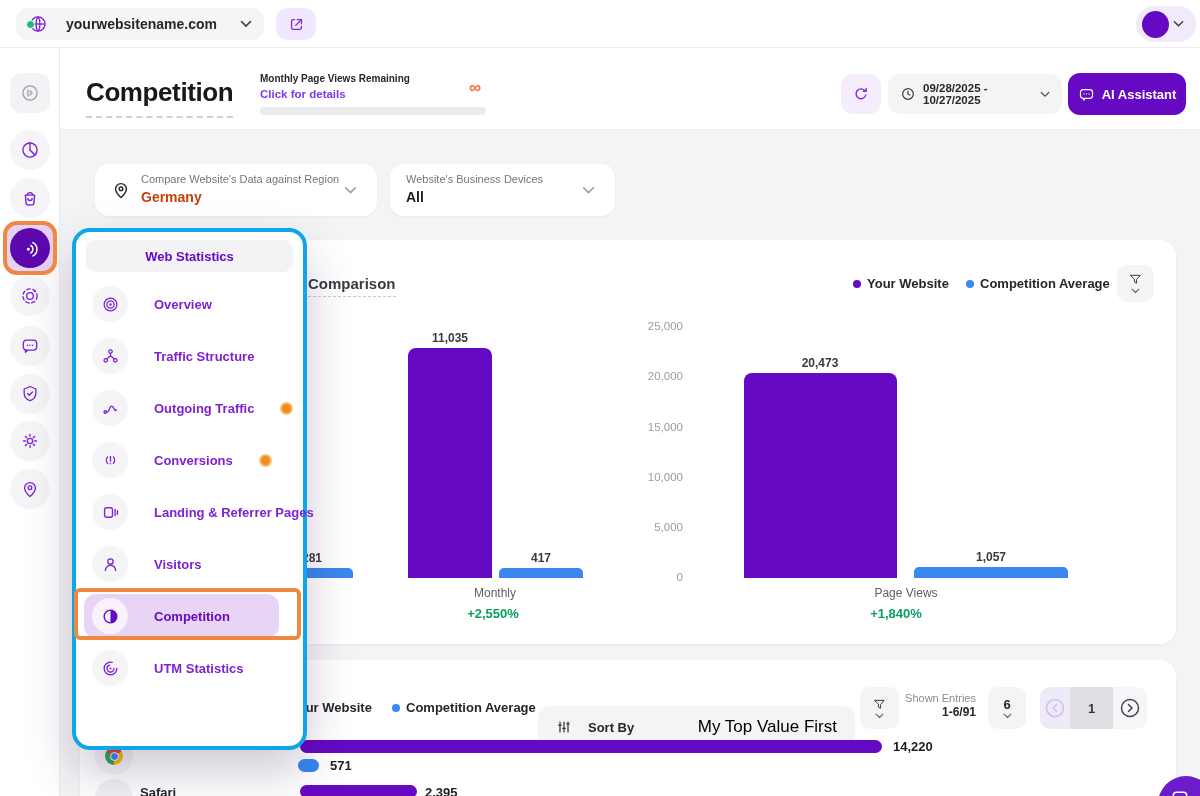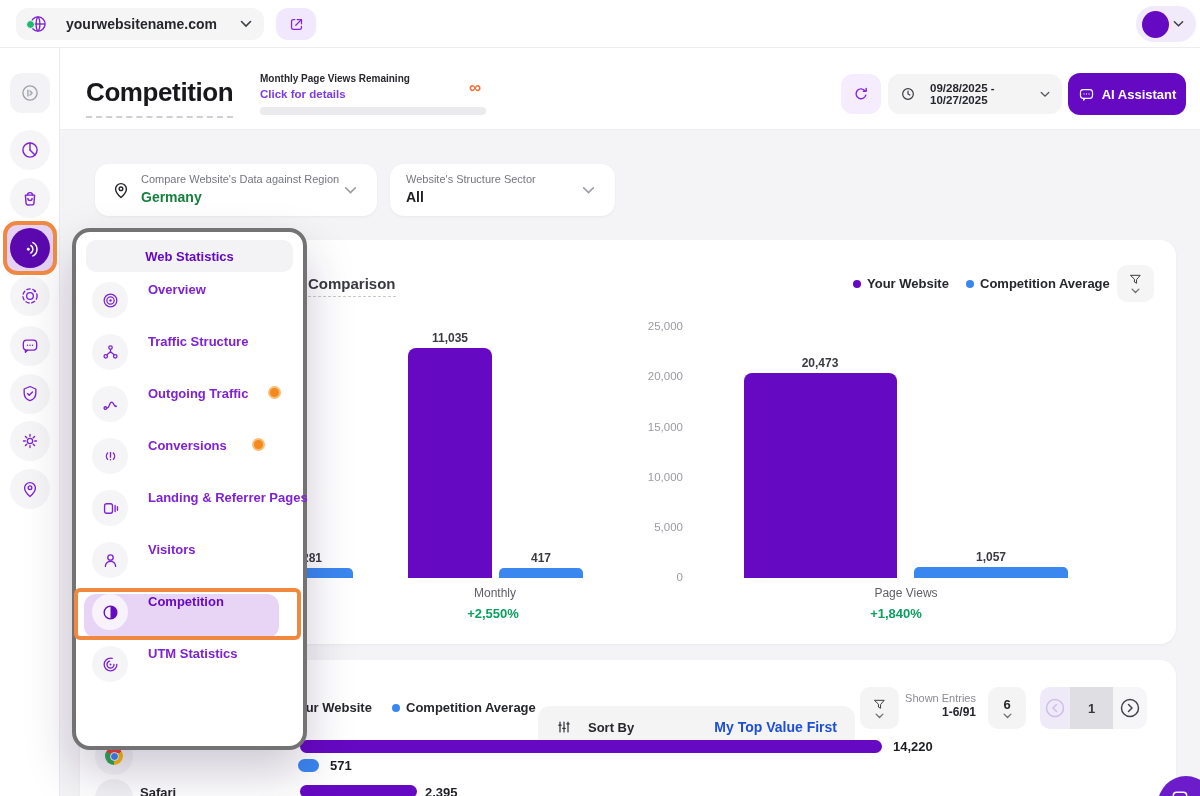--- a/index.html
+++ b/index.html
@@ -6,21 +6,21 @@
   html,body{width:1200px;height:796px}
   body{font-family:"Liberation Sans",sans-serif;color:#202128;background:#F4F4F6;position:relative;overflow:hidden}
   .abs{position:absolute}
   .txt{position:absolute;white-space:nowrap;line-height:1.15}
   .card{position:absolute;background:#fff;border-radius:16px;box-shadow:0 1px 3px rgba(20,16,30,.05)}
   .chip{position:absolute;background:#F4F4F5;border-radius:12px;display:flex;align-items:center}
   .cc{display:flex;align-items:center;justify-content:center}
   .dot{position:absolute;border-radius:50%;width:8px;height:8px}
   .bar{position:absolute}
   .sic{position:absolute;left:10px;width:40px;height:40px;border-radius:50%;background:#F5F5F7;display:flex;align-items:center;justify-content:center}
-  .mi{display:flex;align-items:flex-start;height:44px;margin:0 16px 8px 0;padding-left:8px;gap:20px;border-radius:12px}
+  .mi{display:flex;align-items:center;height:44px;margin:0 16px 8px 0;padding-left:8px;gap:26px;border-radius:12px}
   .mi .icirc{width:36px;height:36px;border-radius:50%;background:#F5F5F7;display:flex;align-items:center;justify-content:center;flex:none}
   .mi .lbl{font-size:13px;font-weight:600;color:#7E22D4;white-space:nowrap}
   .badge{width:13px;height:13px;border-radius:50%;background:#F48A1F;border:2.5px solid #F9BE72;margin-left:auto;margin-right:14px;flex:none}
   .tick{position:absolute;width:70px;text-align:right;font-size:11.5px;color:#9B9BA3}
   .vlabel{position:absolute;text-align:center;font-size:12px;font-weight:600;color:#3A3B42}
   .cat{position:absolute;text-align:center;font-size:12px;color:#5E5F66}
   .delta{position:absolute;text-align:center;font-size:13px;font-weight:700;color:#09A05F}
   .annot{position:absolute;border:4px solid #F0883F;background:transparent;pointer-events:none;z-index:80}
   .chrome{width:18px;height:18px;border-radius:50%;background:conic-gradient(from -60deg,#EA4335 0 33%,#FBBC05 0 66%,#34A853 0 100%);position:relative}
   .chrome::after{content:"";position:absolute;inset:4.5px;border-radius:50%;background:#4285F4;border:1.5px solid #fff}
@@ -166,21 +166,21 @@
 
 <div class="chip cc" style="left:841px;top:74px;width:40px;height:40px;background:#F5ECFE;border-radius:12px">
   <span>
       <svg width="18" height="18" viewBox="0 0 24 24" fill="none" stroke="#8324DE" stroke-width="1.9" stroke-linecap="round" stroke-linejoin="round">
         <path d="M18.4 13.5a6.6 6.6 0 1 1-1-5.6"></path>
         <path d="M18.9 4.6v3.8h-3.8"></path>
       </svg>
     </span>
 </div>
 
-<div class="chip" style="left:888px;top:74px;width:174px;height:40px;background:#F4F4F5;padding:0 12px;gap:14px">
+<div class="chip" style="left:888px;top:74px;width:174px;height:40px;background:#F4F4F5;padding:0 12px;gap:7px">
   <span>
       <svg width="16" height="16" viewBox="0 0 24 24" fill="none" stroke="#3C3D44" stroke-width="1.8" stroke-linecap="round">
         <circle cx="12" cy="12" r="8"></circle>
         <path d="M12 7.5V12l2.8 1.6"></path>
       </svg>
     </span>
   <span style="font-size:11.5px;font-weight:700;color:#26272C">09/28/2025 - 10/27/2025</span>
   <span style="margin-left:auto">
       <svg width="10" height="7" viewBox="0 0 12 8" fill="none" stroke="#55565C" stroke-width="1.6" stroke-linecap="round">
         <path d="M1.5 1.5L6 6l4.5-4.5"></path>
@@ -202,29 +202,29 @@
 </div>
 
 <div class="card" style="left:95px;top:164px;width:282px;height:52px;border-radius:14px"></div>
 <span class="abs" style="left:111px;top:180px">
     <svg width="20" height="20" viewBox="0 0 24 24" fill="none" stroke="#26272C" stroke-width="1.7" stroke-linecap="round" stroke-linejoin="round">
       <path d="M12 21s-6.5-5.6-6.5-10.2a6.5 6.5 0 1 1 13 0C18.5 15.4 12 21 12 21z"></path>
       <circle cx="12" cy="10.5" r="2.2"></circle>
     </svg>
   </span>
 <div class="txt" style="left:141px;top:173px;font-size:11px;color:#75767E">Compare Website's Data against Region</div>
-<div class="txt" style="left:141px;top:189px;font-size:14px;font-weight:600;color:#15803d">Germany</div>
+<div class="txt" style="left:141px;top:189px;font-size:14px;font-weight:600;color:#c2410c">Germany</div>
 <span class="abs" style="left:344px;top:186px">
     <svg width="13" height="9" viewBox="0 0 12 8" fill="none" stroke="#9A9AA2" stroke-width="1.5" stroke-linecap="round">
       <path d="M1.5 1.5L6 6l4.5-4.5"></path>
     </svg>
   </span>
 
 <div class="card" style="left:390px;top:164px;width:225px;height:52px;border-radius:14px"></div>
-<div class="txt" style="left:406px;top:173px;font-size:11px;color:#75767E">Website's Structure Sector</div>
+<div class="txt" style="left:406px;top:173px;font-size:11px;color:#75767E">Website's Business Devices</div>
 <div class="txt" style="left:406px;top:189px;font-size:14px;font-weight:600;color:#202128">All</div>
 <span class="abs" style="left:582px;top:186px">
     <svg width="13" height="9" viewBox="0 0 12 8" fill="none" stroke="#9A9AA2" stroke-width="1.5" stroke-linecap="round">
       <path d="M1.5 1.5L6 6l4.5-4.5"></path>
     </svg>
   </span>
 
 <div class="card" style="left:80px;top:240px;width:1096px;height:404px"></div>
 
 <div class="txt" style="left:308px;top:275px;font-size:15px;font-weight:600;color:#3A3B42;border-bottom:1.5px dashed #C9C9CF;padding-bottom:4px">Comparison</div>
@@ -279,21 +279,21 @@
 <div class="txt" style="left:406px;top:701px;font-size:13px;font-weight:700;color:#26272C">Competition Average</div>
 
 <div class="chip" style="left:538px;top:706px;width:317px;height:42px;padding:0 18px;gap:16px">
   <span>
       <svg width="16" height="16" viewBox="0 0 24 24" fill="none" stroke="#2F3036" stroke-width="1.8" stroke-linecap="round">
         <path d="M6 4.5v15M12 4.5v15M18 4.5v15"></path>
         <path d="M4.2 9.2h3.6M10.2 14.2h3.6M16.2 7.2h3.6"></path>
       </svg>
     </span>
   <span style="font-size:13px;font-weight:600;color:#26272C">Sort By</span>
-  <span style="margin-left:auto;font-size:14px;font-weight:700;color:#1d4ed8">My Top Value First</span>
+  <span style="margin-left:auto;font-size:17px;font-weight:400;color:#000000">My Top Value First</span>
 </div>
 
 <div class="chip" style="left:860px;top:687px;width:39px;height:42px;border-radius:10px;flex-direction:column;justify-content:center;gap:1px">
   <span>
       <svg width="15" height="14" viewBox="0 0 24 22" fill="none" stroke="#3C3D44" stroke-width="1.6" stroke-linecap="round" stroke-linejoin="round">
         <path d="M4.5 3.5h15l-5.8 6.8v5.9l-3.4-1.9v-4z"></path>
       </svg>
     </span>
   <span>
       <svg width="9" height="6" viewBox="0 0 12 8" fill="none" stroke="#6F7078" stroke-width="1.8" stroke-linecap="round">
@@ -338,21 +338,21 @@
 <div class="bar" style="left:300px;top:740px;width:582px;height:13px;background:#6609C3;border-radius:7px"></div>
 <div class="txt" style="left:893px;top:740px;font-size:13px;font-weight:700;color:#1D1E23">14,220</div>
 <div class="bar" style="left:298px;top:759px;width:21px;height:13px;background:#3B87F0;border-radius:7px"></div>
 <div class="txt" style="left:330px;top:759px;font-size:13px;font-weight:700;color:#1D1E23">571</div>
 
 <div class="abs" style="left:95px;top:779px;width:38px;height:38px;border-radius:50%;background:#F2F2F4"></div>
 <div class="txt" style="left:140px;top:786px;font-size:13px;font-weight:600;color:#26272C">Safari</div>
 <div class="bar" style="left:300px;top:785px;width:117px;height:13px;background:#6609C3;border-radius:7px"></div>
 <div class="txt" style="left:425px;top:786px;font-size:13px;font-weight:700;color:#1D1E23">2,395</div>
 
-<div class="abs" style="left:72px;top:228px;width:235px;height:522px;background:#fff;border:4px solid #737373;border-radius:18px;padding:8px;z-index:50;box-shadow:0 22px 48px rgba(30,10,60,.22)">
+<div class="abs" style="left:72px;top:228px;width:235px;height:522px;background:#fff;border:4px solid #0ea5e9;border-radius:18px;padding:8px;z-index:50;box-shadow:0 22px 48px rgba(30,10,60,.22)">
   <div class="cc" style="height:32px;margin:0 2px 10px 2px;background:#F3F3F5;border-radius:10px">
     <span style="font-size:13px;font-weight:700;color:#6609C3">Web Statistics</span>
   </div>
 
   <div class="mi">
     <span class="icirc">
         <svg width="19" height="19" viewBox="0 0 24 24" fill="none" stroke="#7E22D4" stroke-width="1.6">
           <circle cx="12" cy="12" r="8"></circle>
           <circle cx="12" cy="12" r="4.6"></circle>
           <circle cx="12" cy="12" r="1.5" fill="#7E22D4" stroke="none"></circle>

